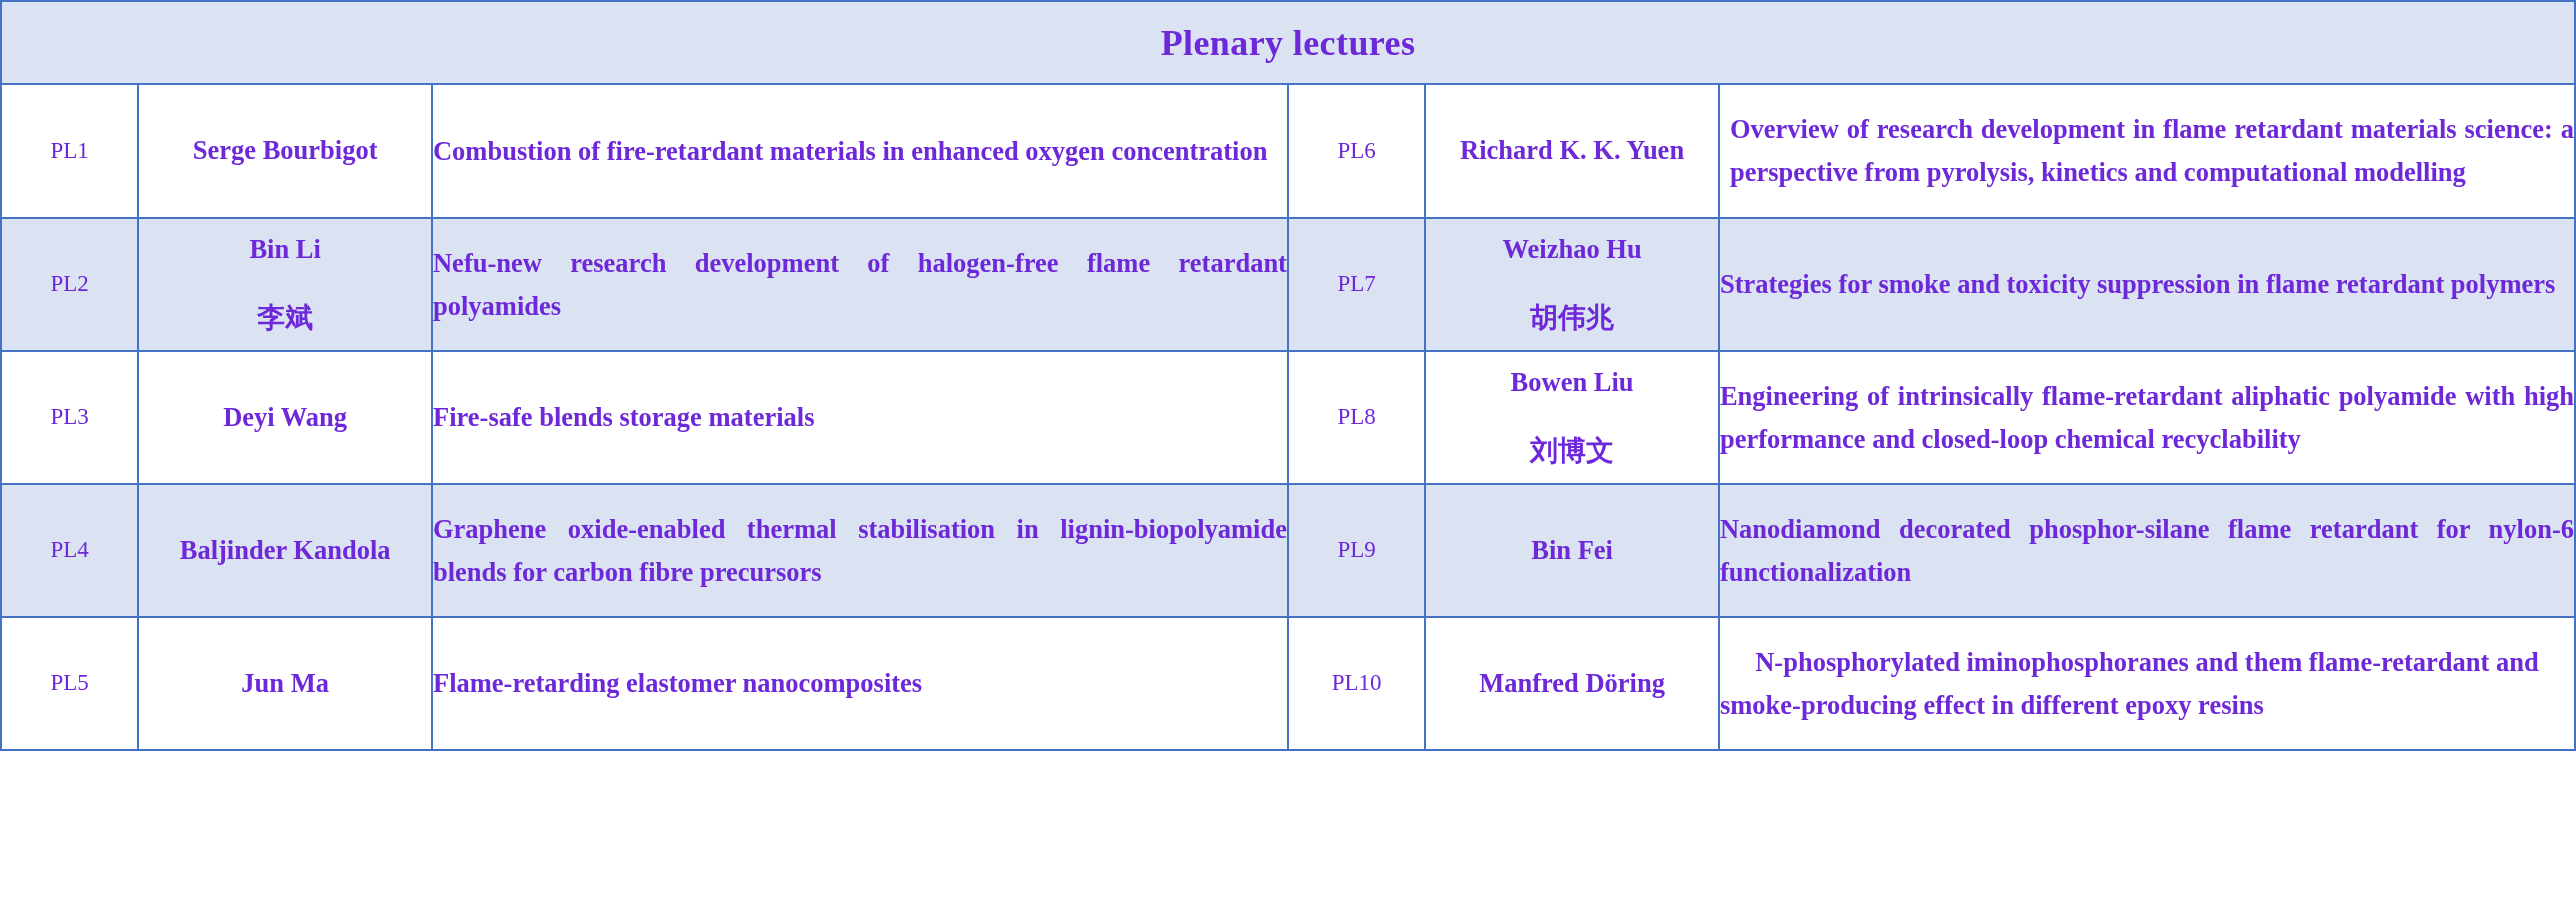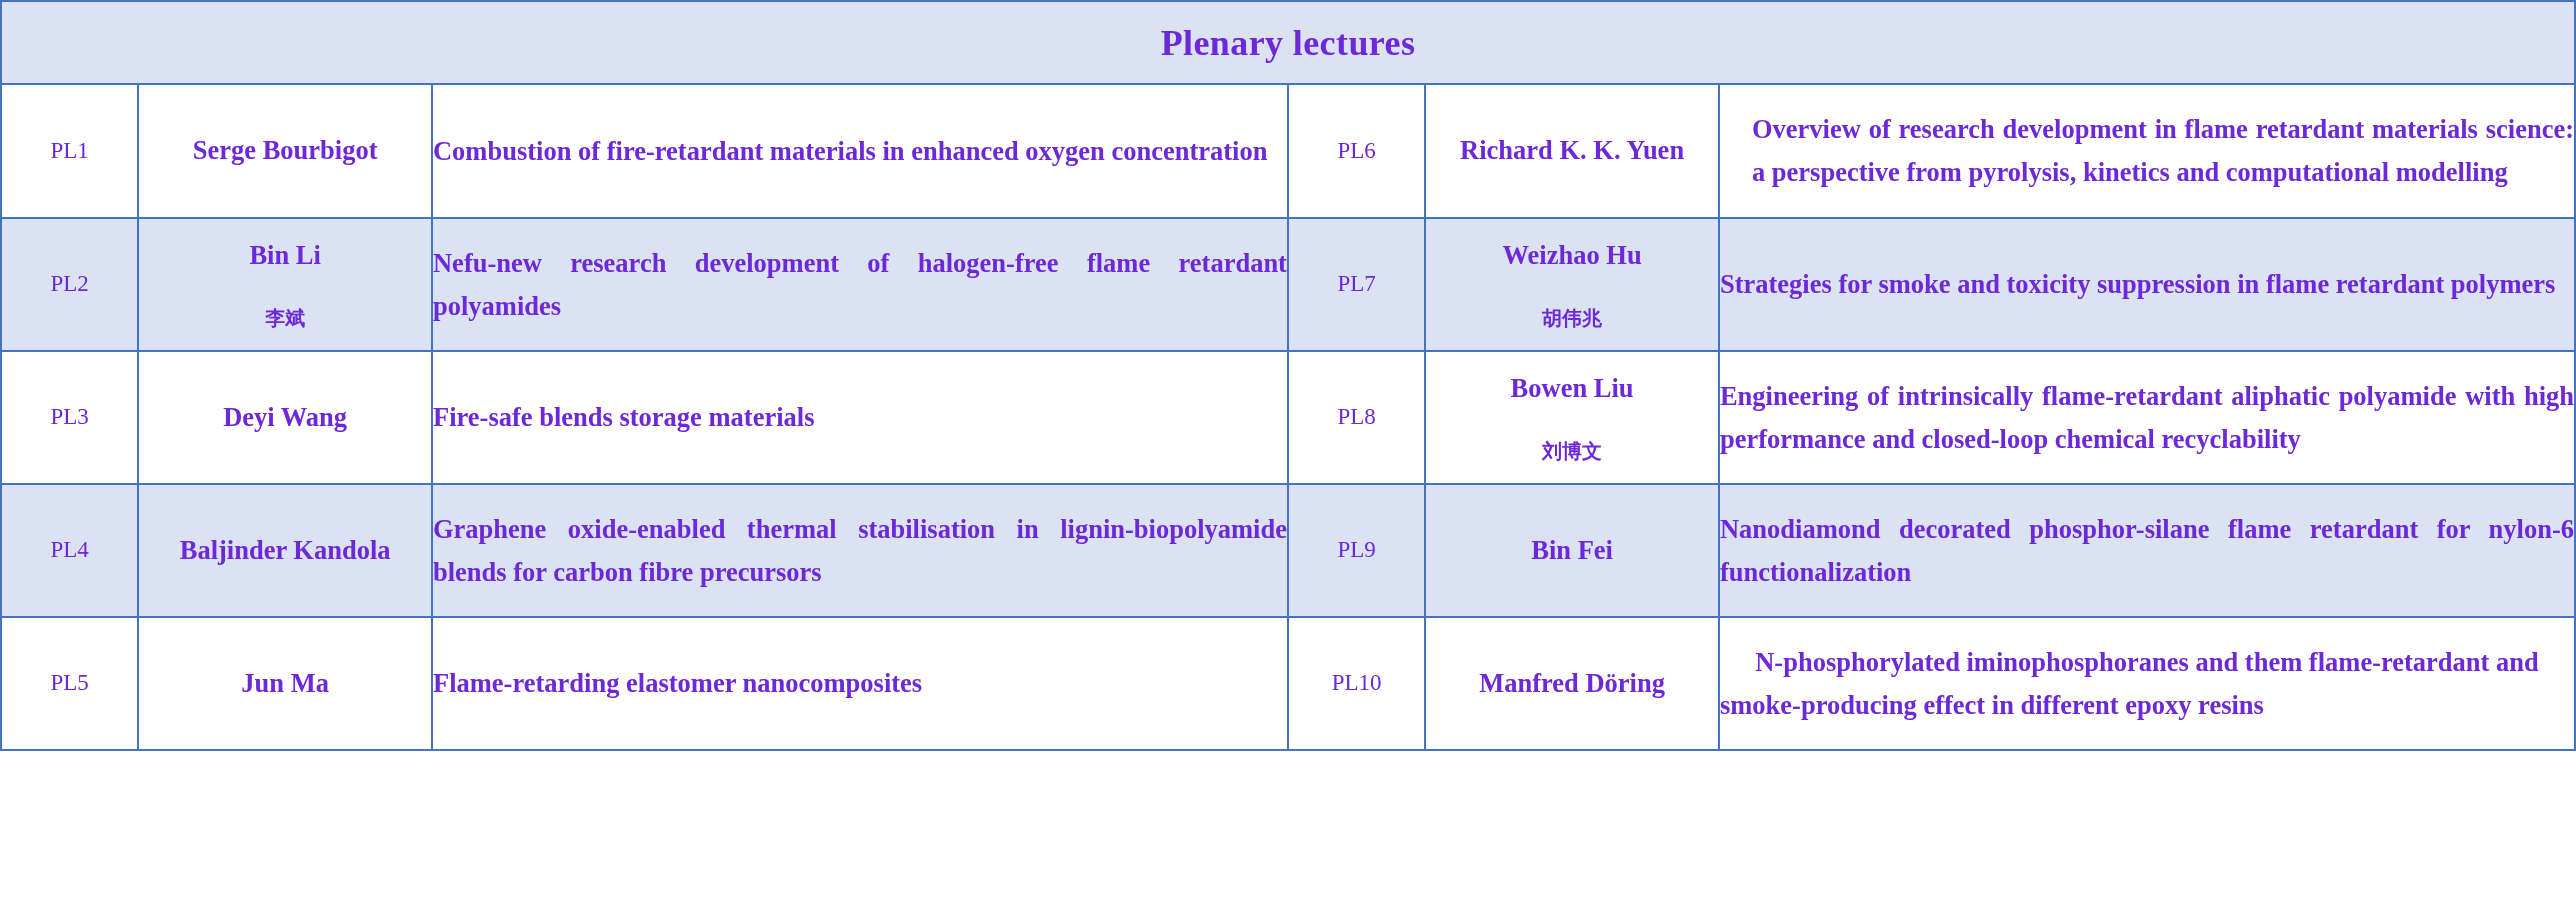--- a/index.html
+++ b/index.html
@@ -68,35 +68,35 @@
   }
   .name {
     text-align: center;
     font-size: 26.5px;
     font-weight: bold;
     line-height: 1.5;
     padding: 5.3px 7px;
   }
   .name .cn {
     display: block;
-    font-size: 20px;
+    font-size: 28px;
     font-weight: bold;
     line-height: 1.45;
     margin-top: 28px;
   }
   .title {
     text-align: justify;
     text-align-last: left;
     font-size: 26.5px;
     font-weight: bold;
     line-height: 1.62;
     padding: 12.4px 12.4px 12.4px 14px;
     hyphens: none;
   }
-  .title.lead-space { padding-left: 32px; }
+  .title.lead-space { padding-left: 10px; }
 
   tr.r1 > td { height: 132px; }
   tr.r2 > td { height: 131px; }
   tr.r3 > td { height: 131px; }
   tr.r4 > td { height: 131px; }
   tr.r5 > td { height: 131px; text-align: center; }
 </style>
 </head>
 <body>
 

